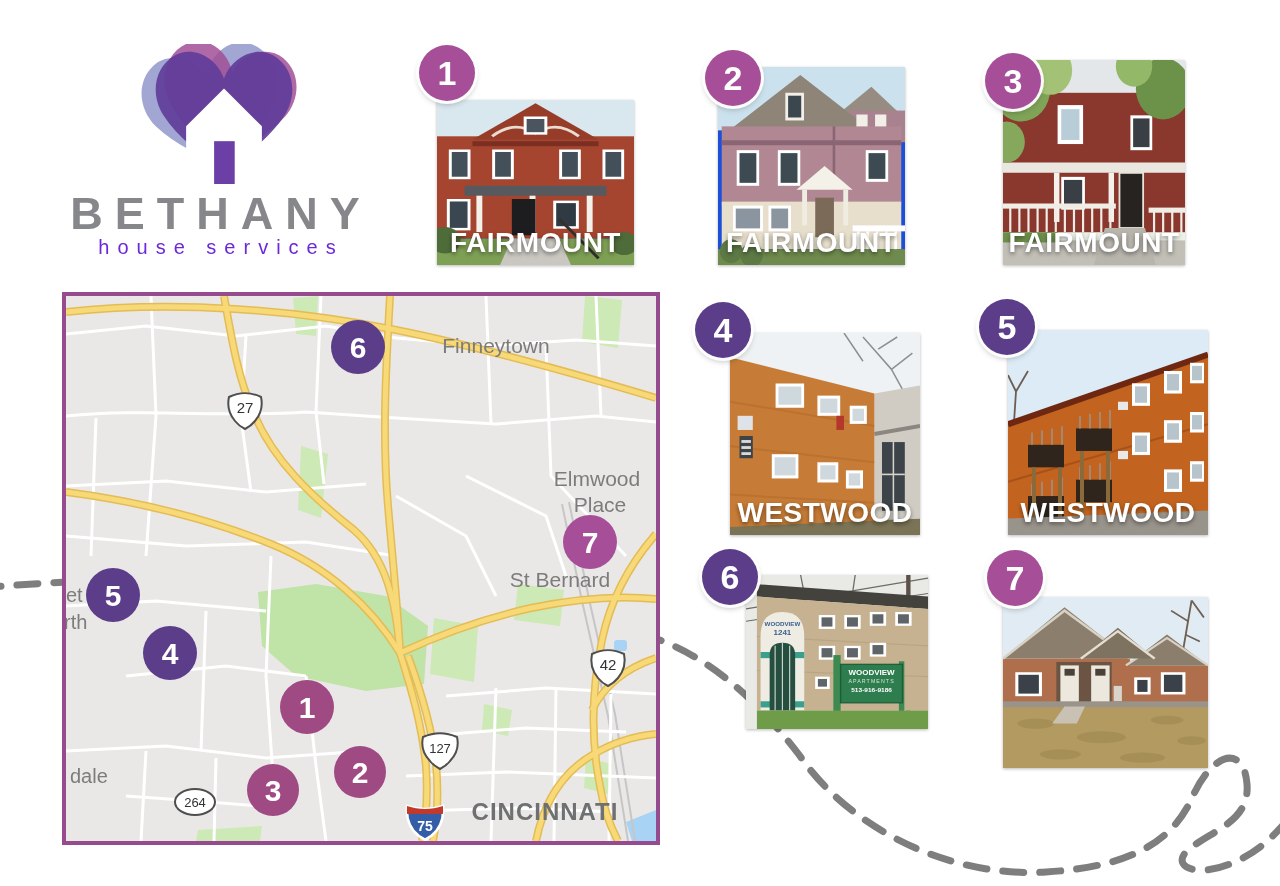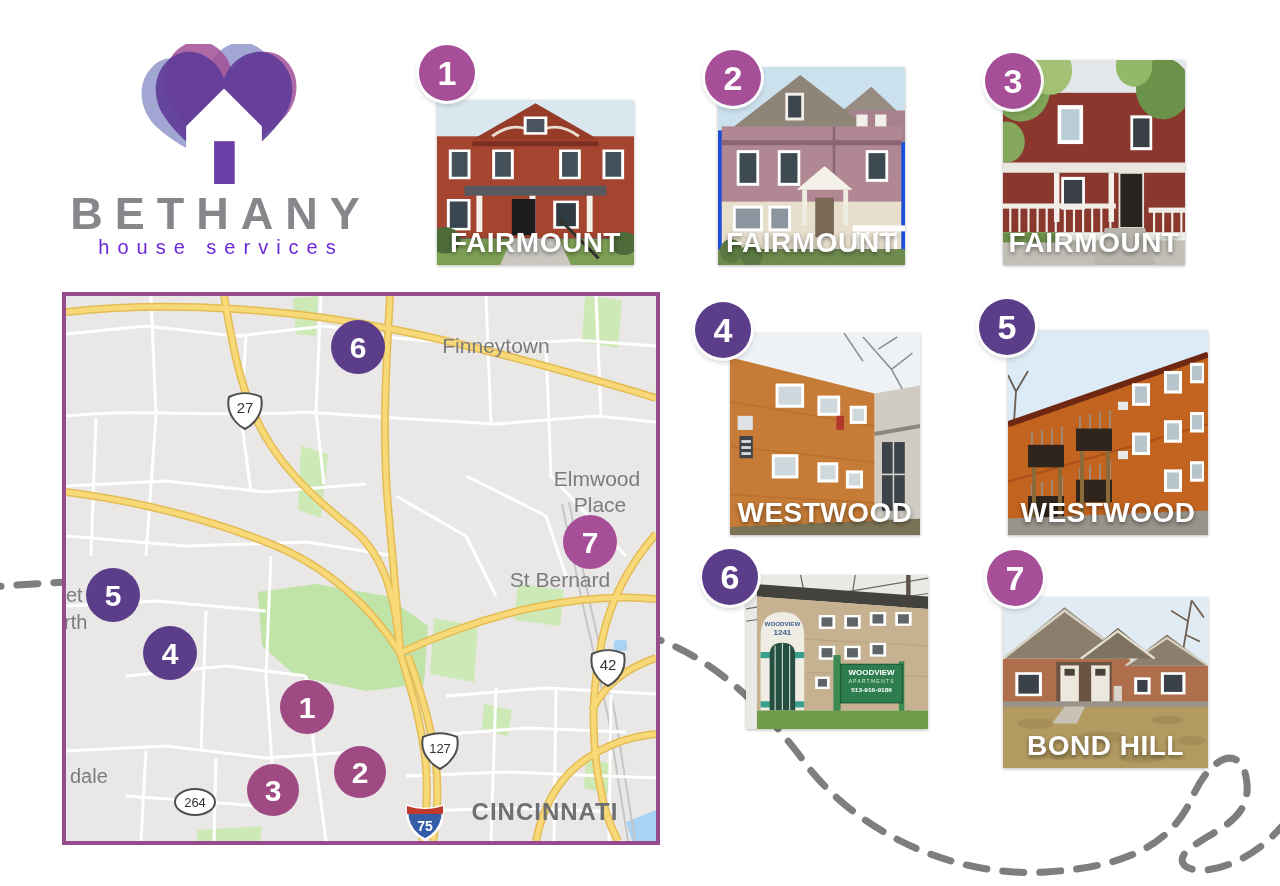--- a/index.html
+++ b/index.html
@@ -572,17 +572,16 @@
       <rect x="54" y="52" width="4" height="9" fill="#d8d4cc"></rect>
       <rect x="6" y="44" width="13" height="14" fill="#fff"></rect>
         <rect x="7.5" y="45.5" width="10" height="11" fill="#3a4148"></rect>
       <rect x="77" y="44" width="12" height="13" fill="#fff"></rect>
         <rect x="78.5" y="45.5" width="9" height="10" fill="#3a4148"></rect>
       <rect x="64" y="47" width="8" height="10" fill="#fff"></rect>
         <rect x="65.5" y="48.5" width="5" height="7" fill="#3a4148"></rect>
       <rect y="61" width="100" height="3.4" fill="#9a938a"></rect>
       <polygon points="30,64 40,64 36,74 24,74" fill="#c9c2b4"></polygon>
     </svg>
-    <figcaption class="photo-label">BOND HILL</figcaption>
   </figure>
   <div class="badge magenta" style="left:987px;top:550px;z-index:3;">7</div>
 
 </div>
 
 </body></html>

